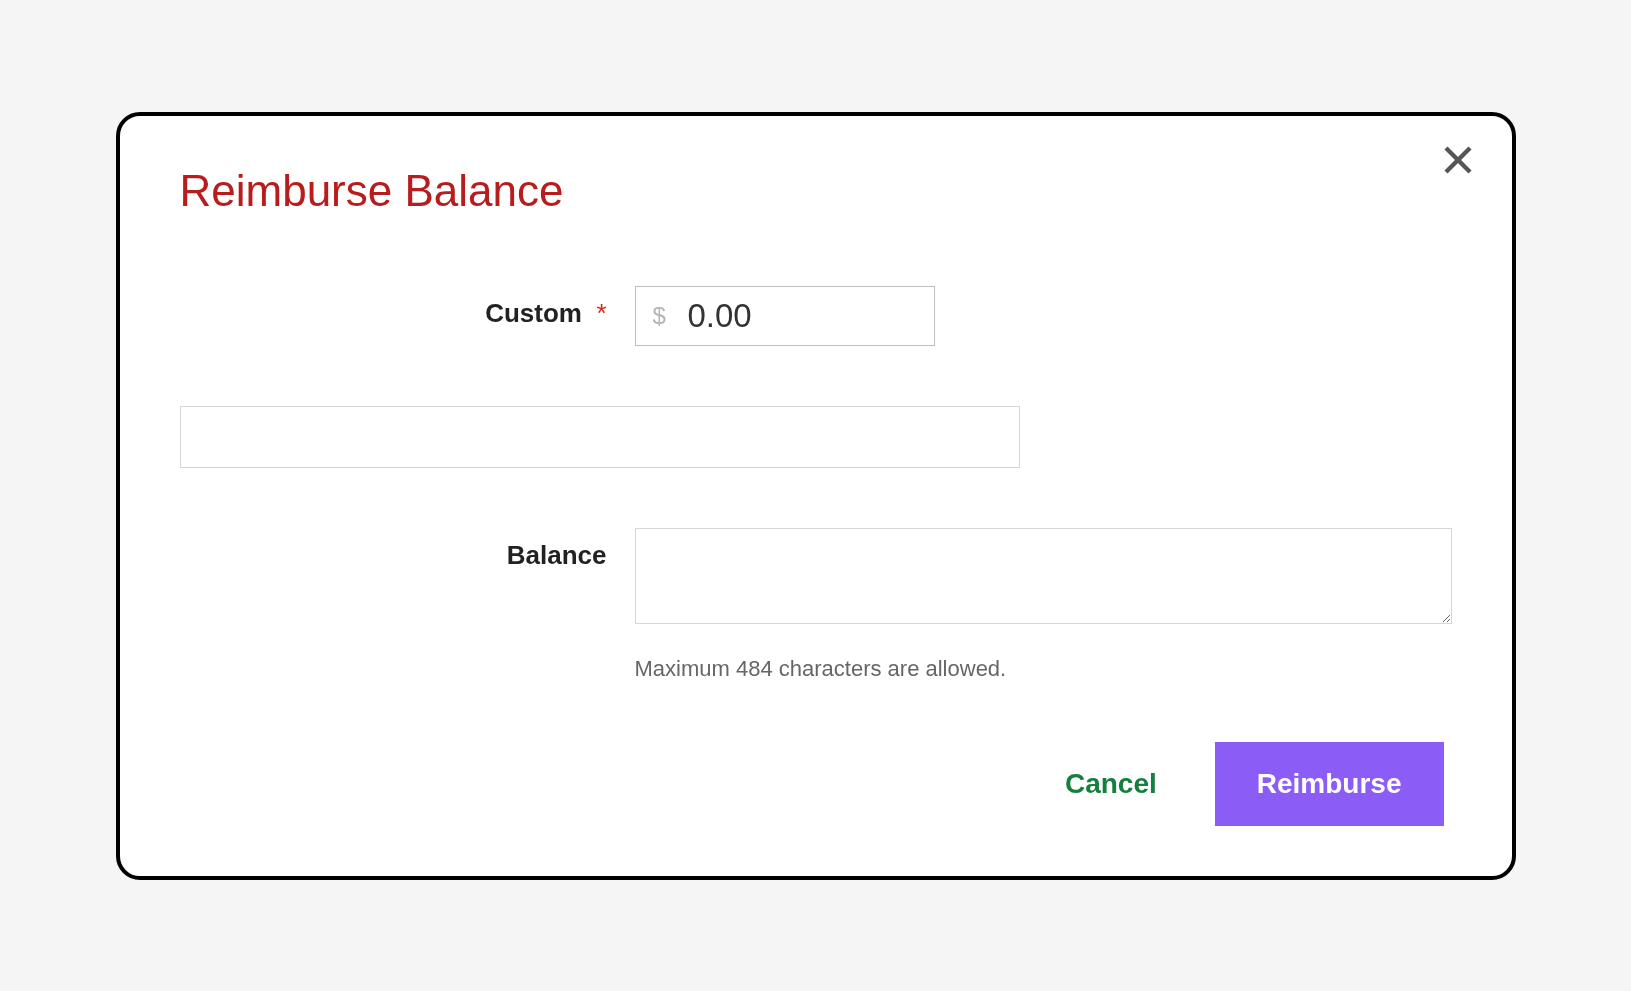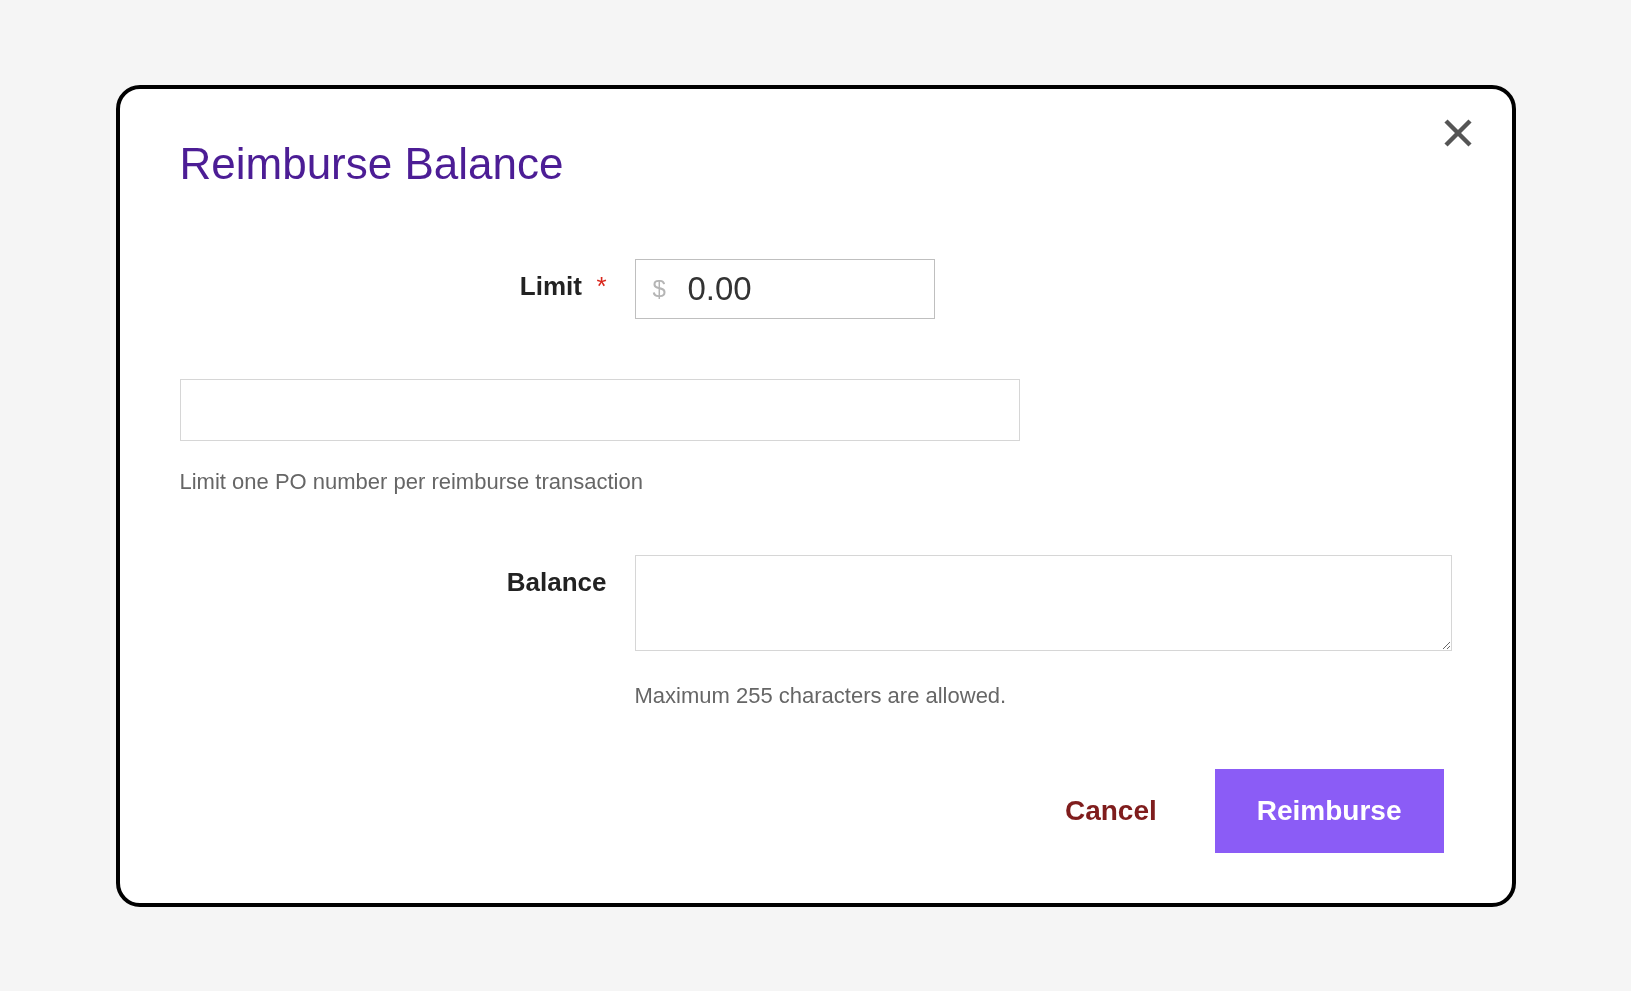--- a/index.html
+++ b/index.html
@@ -37,21 +37,21 @@
     }
     .close-btn svg {
       width: 36px;
       height: 36px;
       stroke: #555;
       stroke-width: 3;
     }
     .modal-title {
       font-size: 44px;
       font-weight: 400;
-      color: #4c1d95;
+      color: #b91c1c;
       margin-bottom: 70px;
     }
     .form-row {
       display: flex;
       align-items: flex-start;
       margin-bottom: 60px;
     }
     .form-label-col {
       width: 455px;
       text-align: right;
@@ -127,21 +127,21 @@
       display: flex;
       justify-content: flex-end;
       align-items: center;
       gap: 50px;
       margin-top: 30px;
       padding-right: 8px;
     }
     .cancel-link {
       background: none;
       border: none;
-      color: #7f1d1d;
+      color: #15803d;
       font-size: 28px;
       font-weight: 600;
       cursor: pointer;
       padding: 12px 8px;
     }
     .submit-btn {
       background: #8b5cf6;
       color: #ffffff;
       border: none;
       font-size: 28px;
@@ -159,45 +159,44 @@
     <svg viewBox="0 0 24 24" fill="none">
       <line x1="4" y1="4" x2="20" y2="20"></line>
       <line x1="20" y1="4" x2="4" y2="20"></line>
     </svg>
   </button>
 
   <h1 class="modal-title">Reimburse Balance</h1>
 
   <div class="form-row">
     <div class="form-label-col">
-      <span class="form-label">Limit</span>
+      <span class="form-label">Custom</span>
       <span class="required-mark">*</span>
     </div>
     <div class="form-input-col">
       <div class="currency-wrap">
         <span class="currency-symbol">$</span>
         <input type="text" class="amount-input" value="0.00" style="">
       </div>
     </div>
   </div>
 
   <div class="form-row">
     <div class="form-input-col">
       <input type="text" class="text-input" value="" style="">
-      <div class="help-text">Limit one PO number per reimburse transaction</div>
     </div>
   </div>
 
   <div class="form-row">
     <div class="form-label-col">
       <span class="form-label">Balance</span>
     </div>
     <div class="form-input-col">
       <textarea class="textarea-input" style=""></textarea>
-      <div class="help-text">Maximum 255 characters are allowed.</div>
+      <div class="help-text">Maximum 484 characters are allowed.</div>
     </div>
   </div>
 
   <div class="actions">
     <button class="cancel-link">Cancel</button>
     <button class="submit-btn">Reimburse</button>
   </div>
 
 </div>
 

